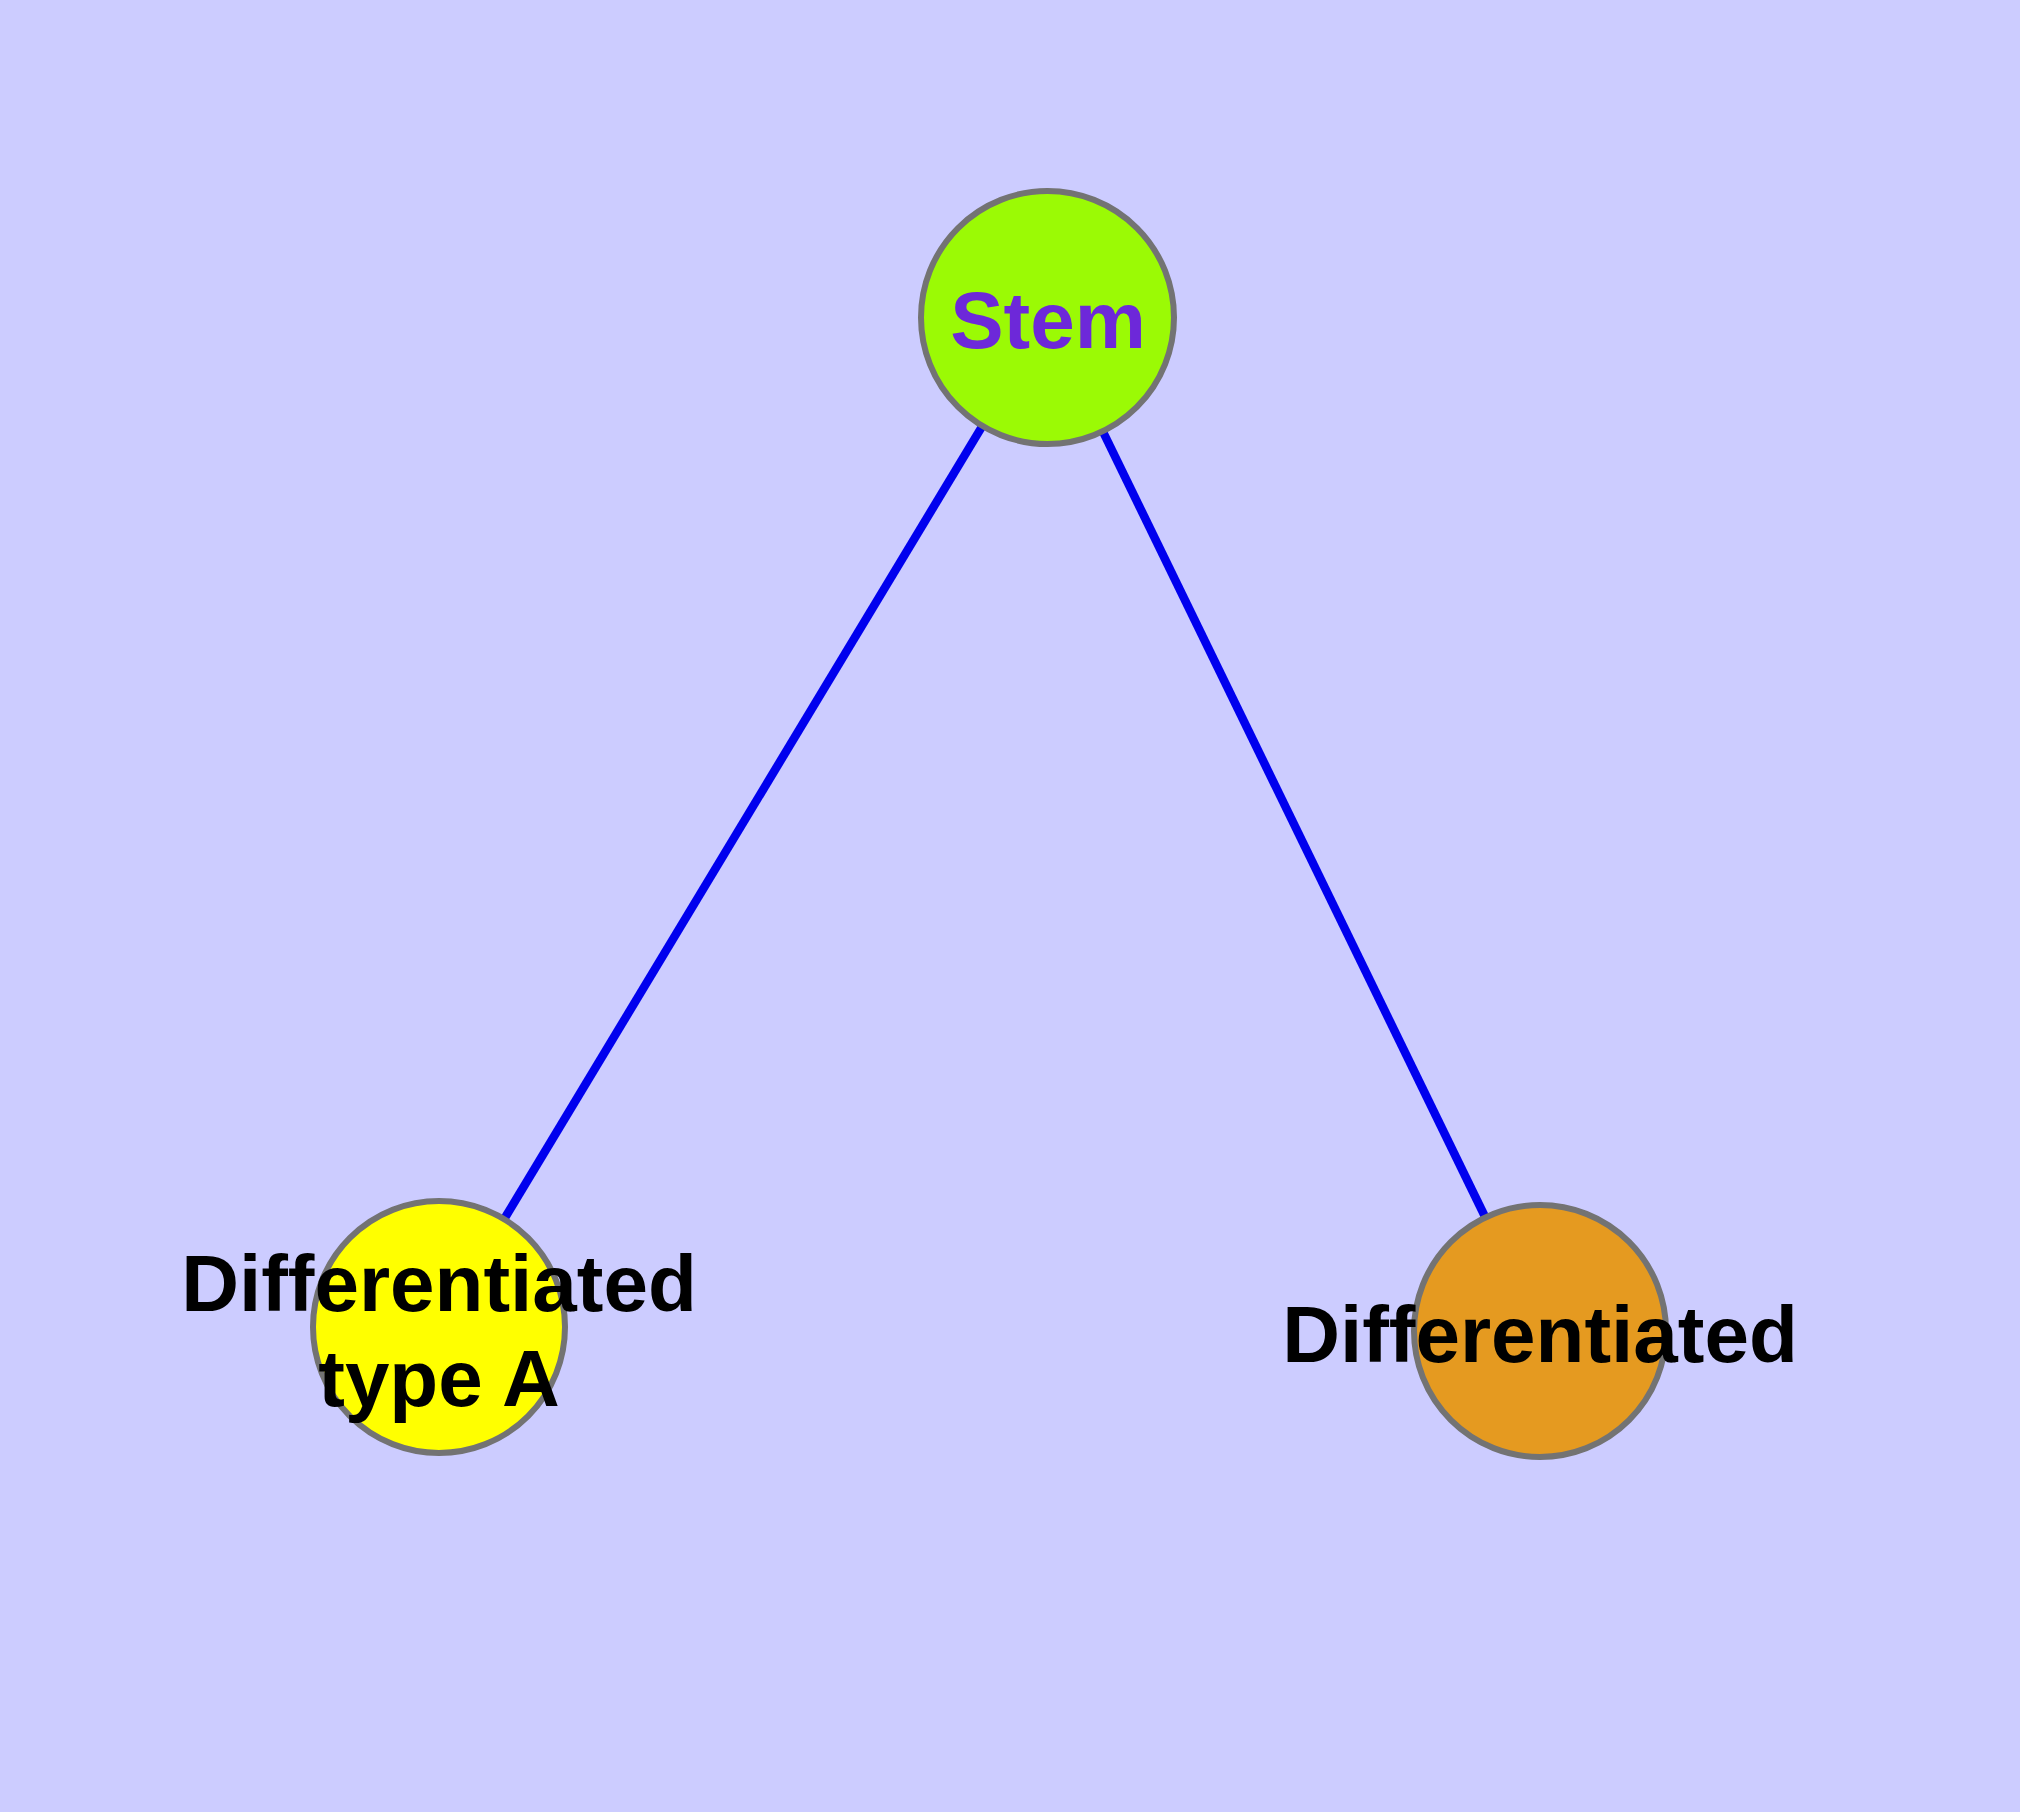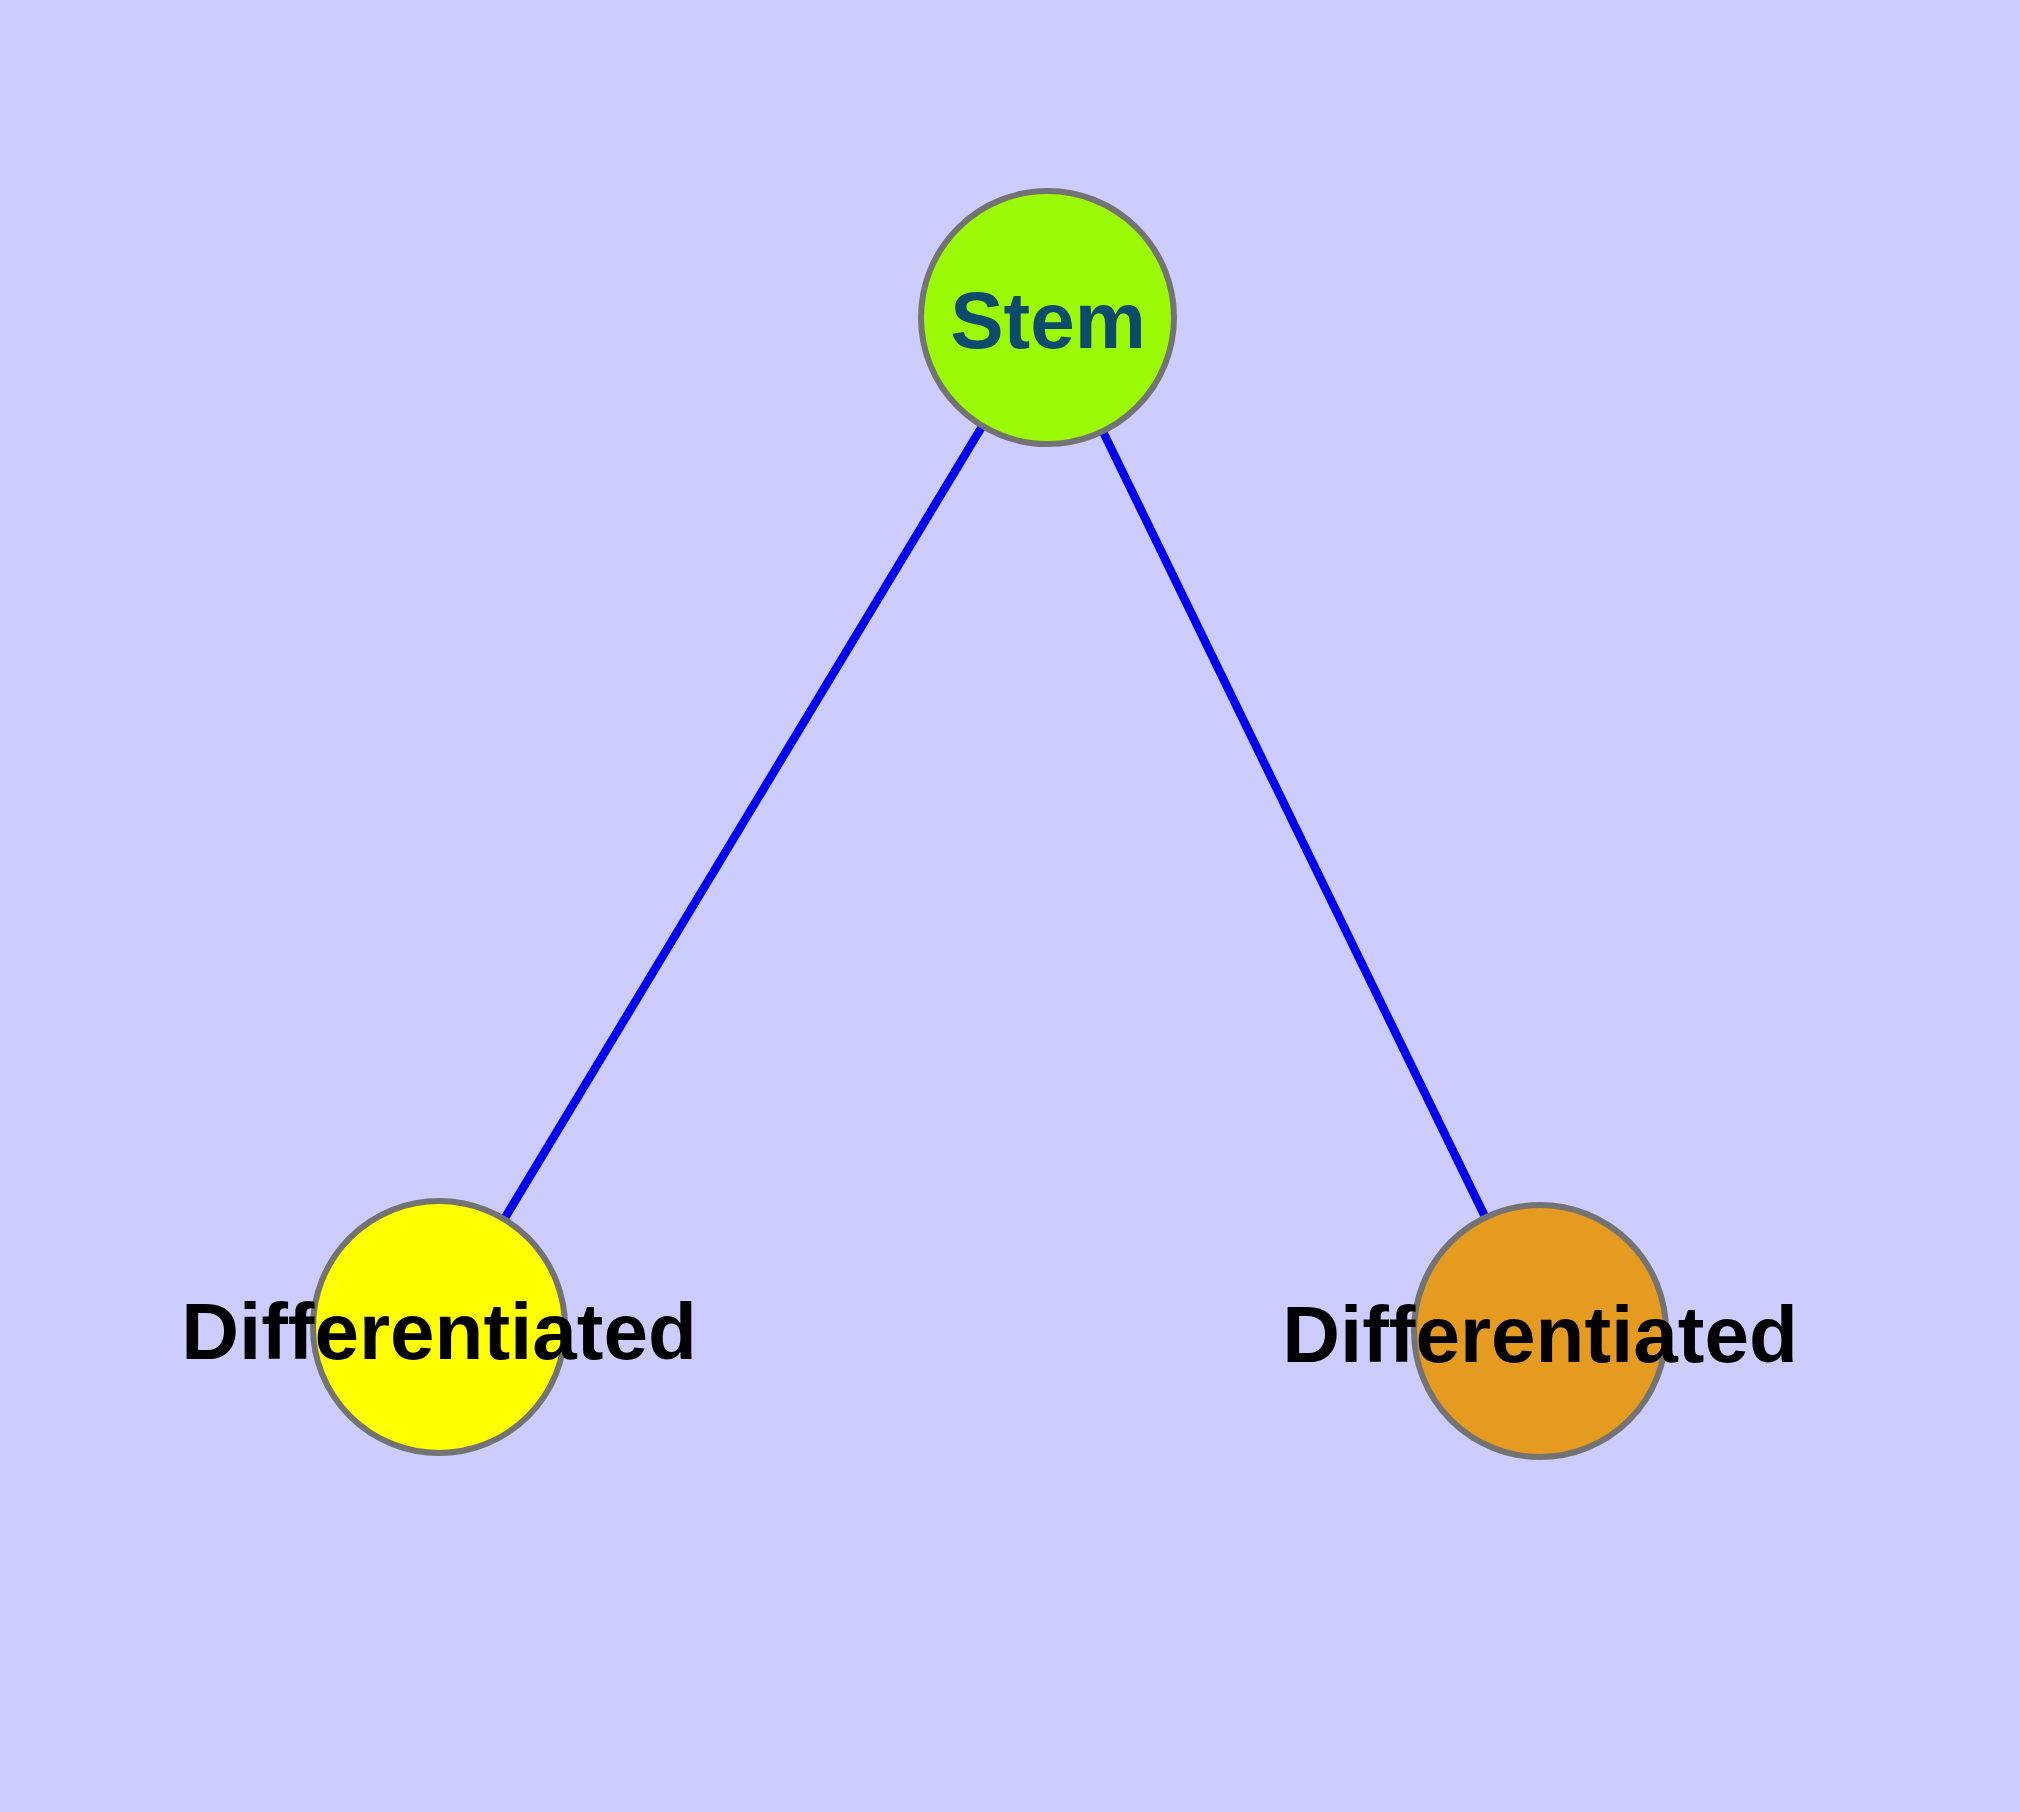--- a/index.html
+++ b/index.html
@@ -56,26 +56,27 @@
     <line x1="1161" y1="499" x2="593" y2="1441" stroke-width="10" stroke="#0000EE"></line>
     <line x1="1299" y1="505" x2="1754" y2="1440" stroke-width="10" stroke="#0000EE"></line>
   </svg>
 
   <div class="node-circle stem" style="background-color: rgb(155, 250, 5); border-color: rgb(115, 115, 115);"></div>
 
   <div class="node-circle type-a" style="background-color: rgb(255, 255, 0); border-color: rgb(115, 115, 115);"></div>
 
   <div class="node-circle type-b" style="background-color: rgb(229, 154, 32); border-color: rgb(115, 115, 115);"></div>
 
-  <div class="node-label stem" style="color: #0c4a6e;">
+  <div class="node-label stem" style="color: #6d28d9;">
     <span class="label-line">Stem</span>
   </div>
 
   <div class="node-label type-a" style="color: rgb(0, 0, 0);">
     <span class="label-line">Differentiated</span>
+    <span class="label-line">type A</span>
   </div>
 
   <div class="node-label type-b" style="color: rgb(0, 0, 0);">
     <span class="label-line">Differentiated</span>
   </div>
 
 </div>
 
 
 </body></html>

